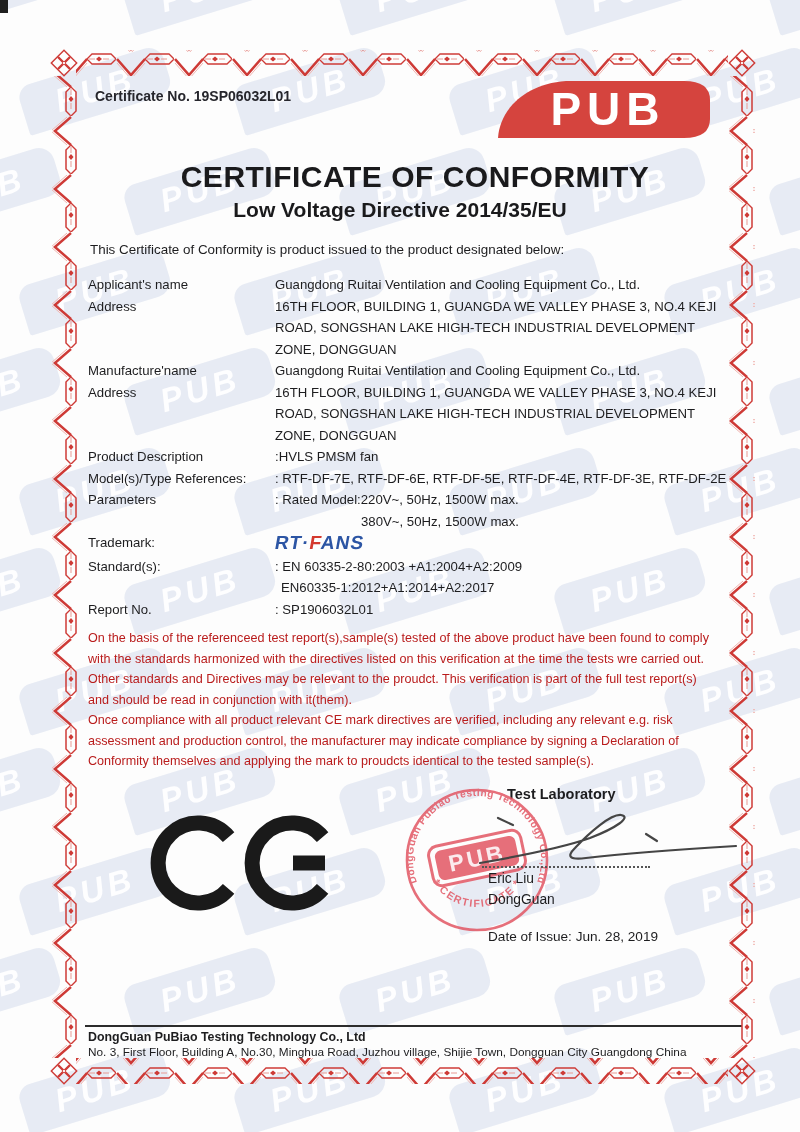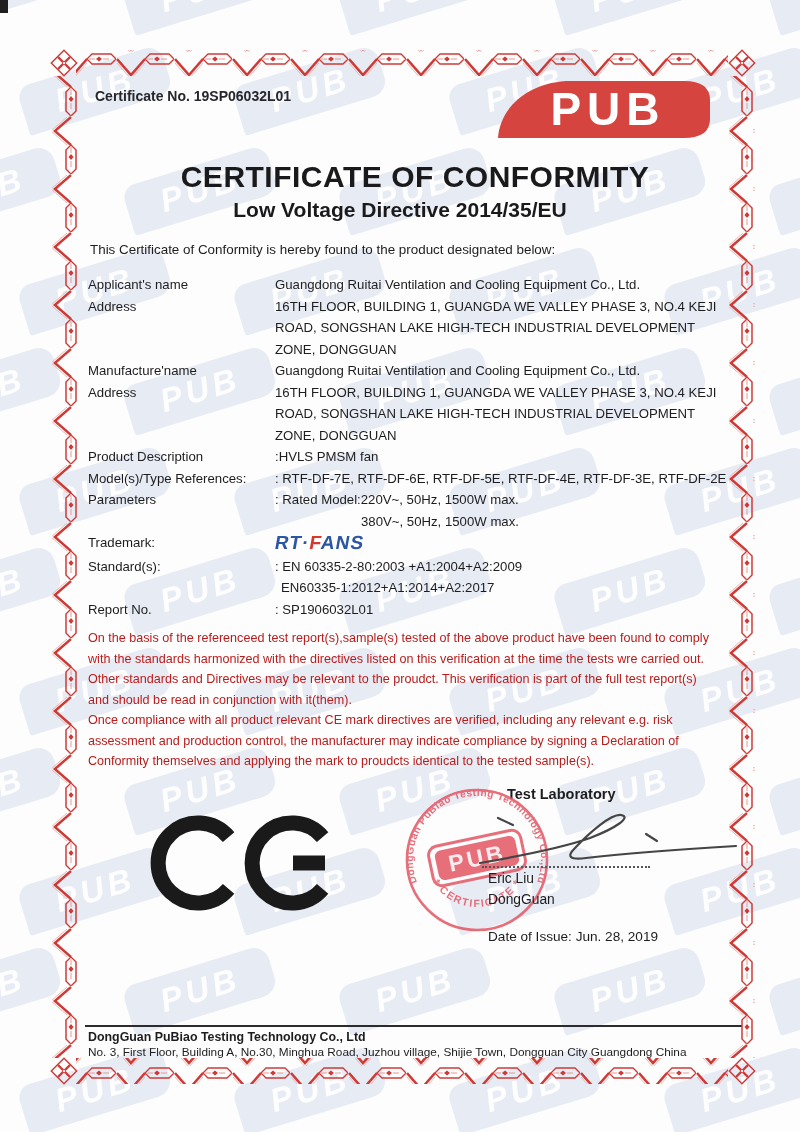--- a/index.html
+++ b/index.html
@@ -146,21 +146,21 @@
 
 <div id="cert-no" class="abs">Certificate No. 19SP06032L01</div>
 
 <svg id="pub-logo" class="abs" width="232" height="72" viewBox="0 0 232 72">
   <path d="M10,64 C12,36 36,10 78,7 L196,7 Q222,7 222,26 L222,45 Q222,64 196,64 Z" fill="#d5443e"></path>
   <text x="120" y="51" text-anchor="middle" font-family="Liberation Sans, sans-serif" font-size="46" font-weight="bold" fill="#ffffff" letter-spacing="6">PUB</text>
 </svg>
 
 <div id="title" class="abs">CERTIFICATE OF CONFORMITY</div>
 <div id="subtitle" class="abs">Low Voltage Directive 2014/35/EU</div>
-<div id="intro" class="abs">This Certificate of Conformity is hereby found to the product designated below:</div>
+<div id="intro" class="abs">This Certificate of Conformity is product issued to the product designated below:</div>
 
 <div id="fields" class="abs">
     <div class="frow">
       <div class="flabel">Applicant's name</div>
       <div class="fvalue">
         <div class="vline">Guangdong Ruitai Ventilation and Cooling Equipment Co., Ltd.</div>
       </div>
     </div>
     <div class="frow">
       <div class="flabel">Address</div>

